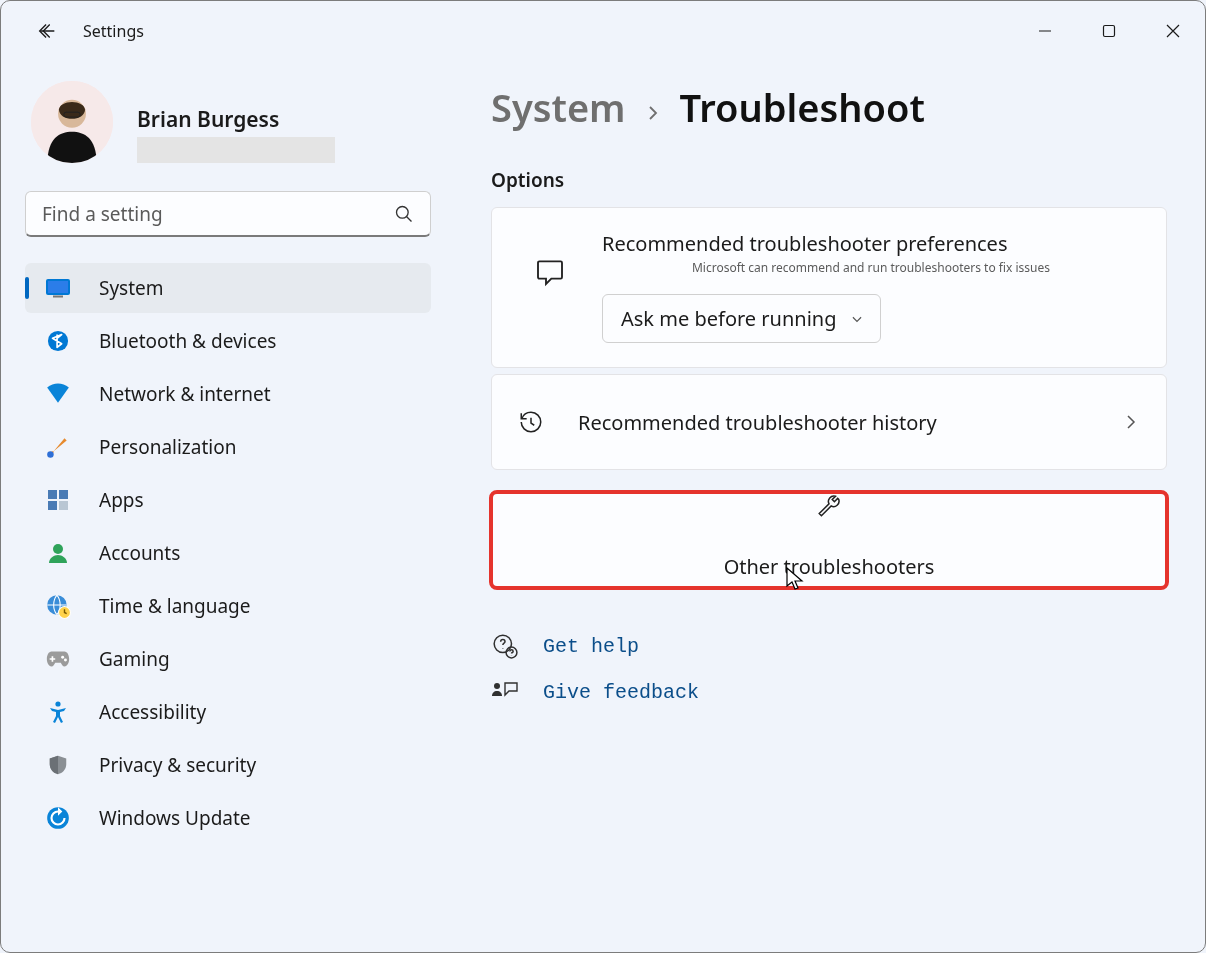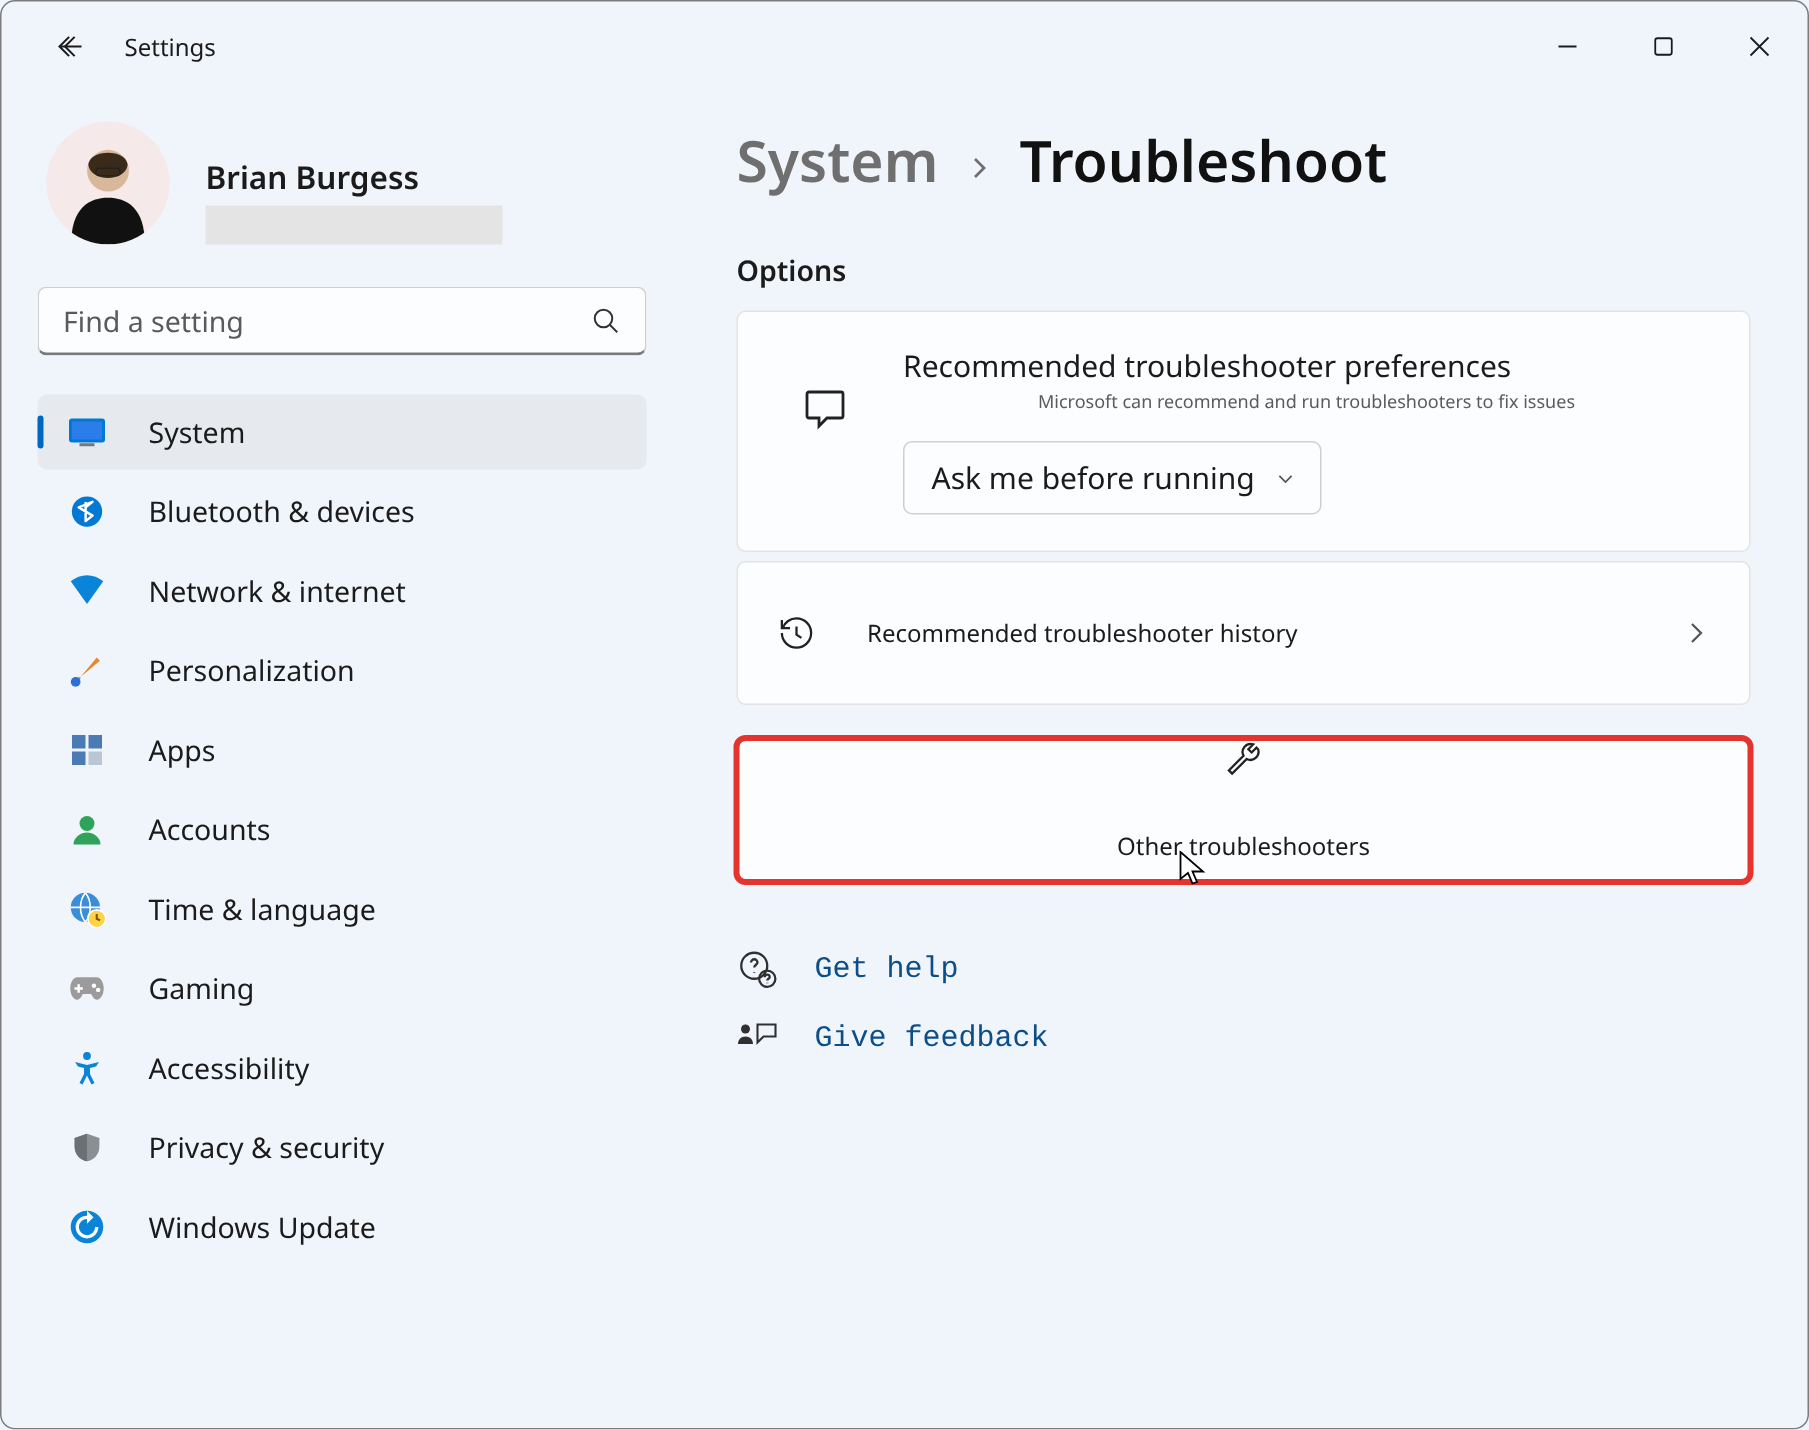--- a/index.html
+++ b/index.html
@@ -140,21 +140,21 @@
   .row-card {
     background:#fcfdff;
     border:1px solid #e3e3e6;
     border-radius:6px;
     height: 96px;
     display:flex; align-items:center;
     padding: 0 26px;
     gap: 34px;
     margin-bottom: 6px;
   }
-  .row-card .label { font-size: 16px; flex:1; }
+  .row-card .label { font-size: 20px; flex:1; }
   .row-card.highlighted {
     outline: 4px solid #e5342d;
     outline-offset: -2px;
     flex-direction: column;
   }
 
   .footer-links { margin-top: 44px; display:flex; flex-direction:column; gap: 18px; }
   .footer-link { display:flex; align-items:center; gap: 24px; font-size:20px; color:#0b4e8a;font-family:Liberation Mono, monospace; }
   .footer-link .ficon { width:28px; height:28px; color:#303030; display:flex; align-items:center; justify-content:center; }
 

